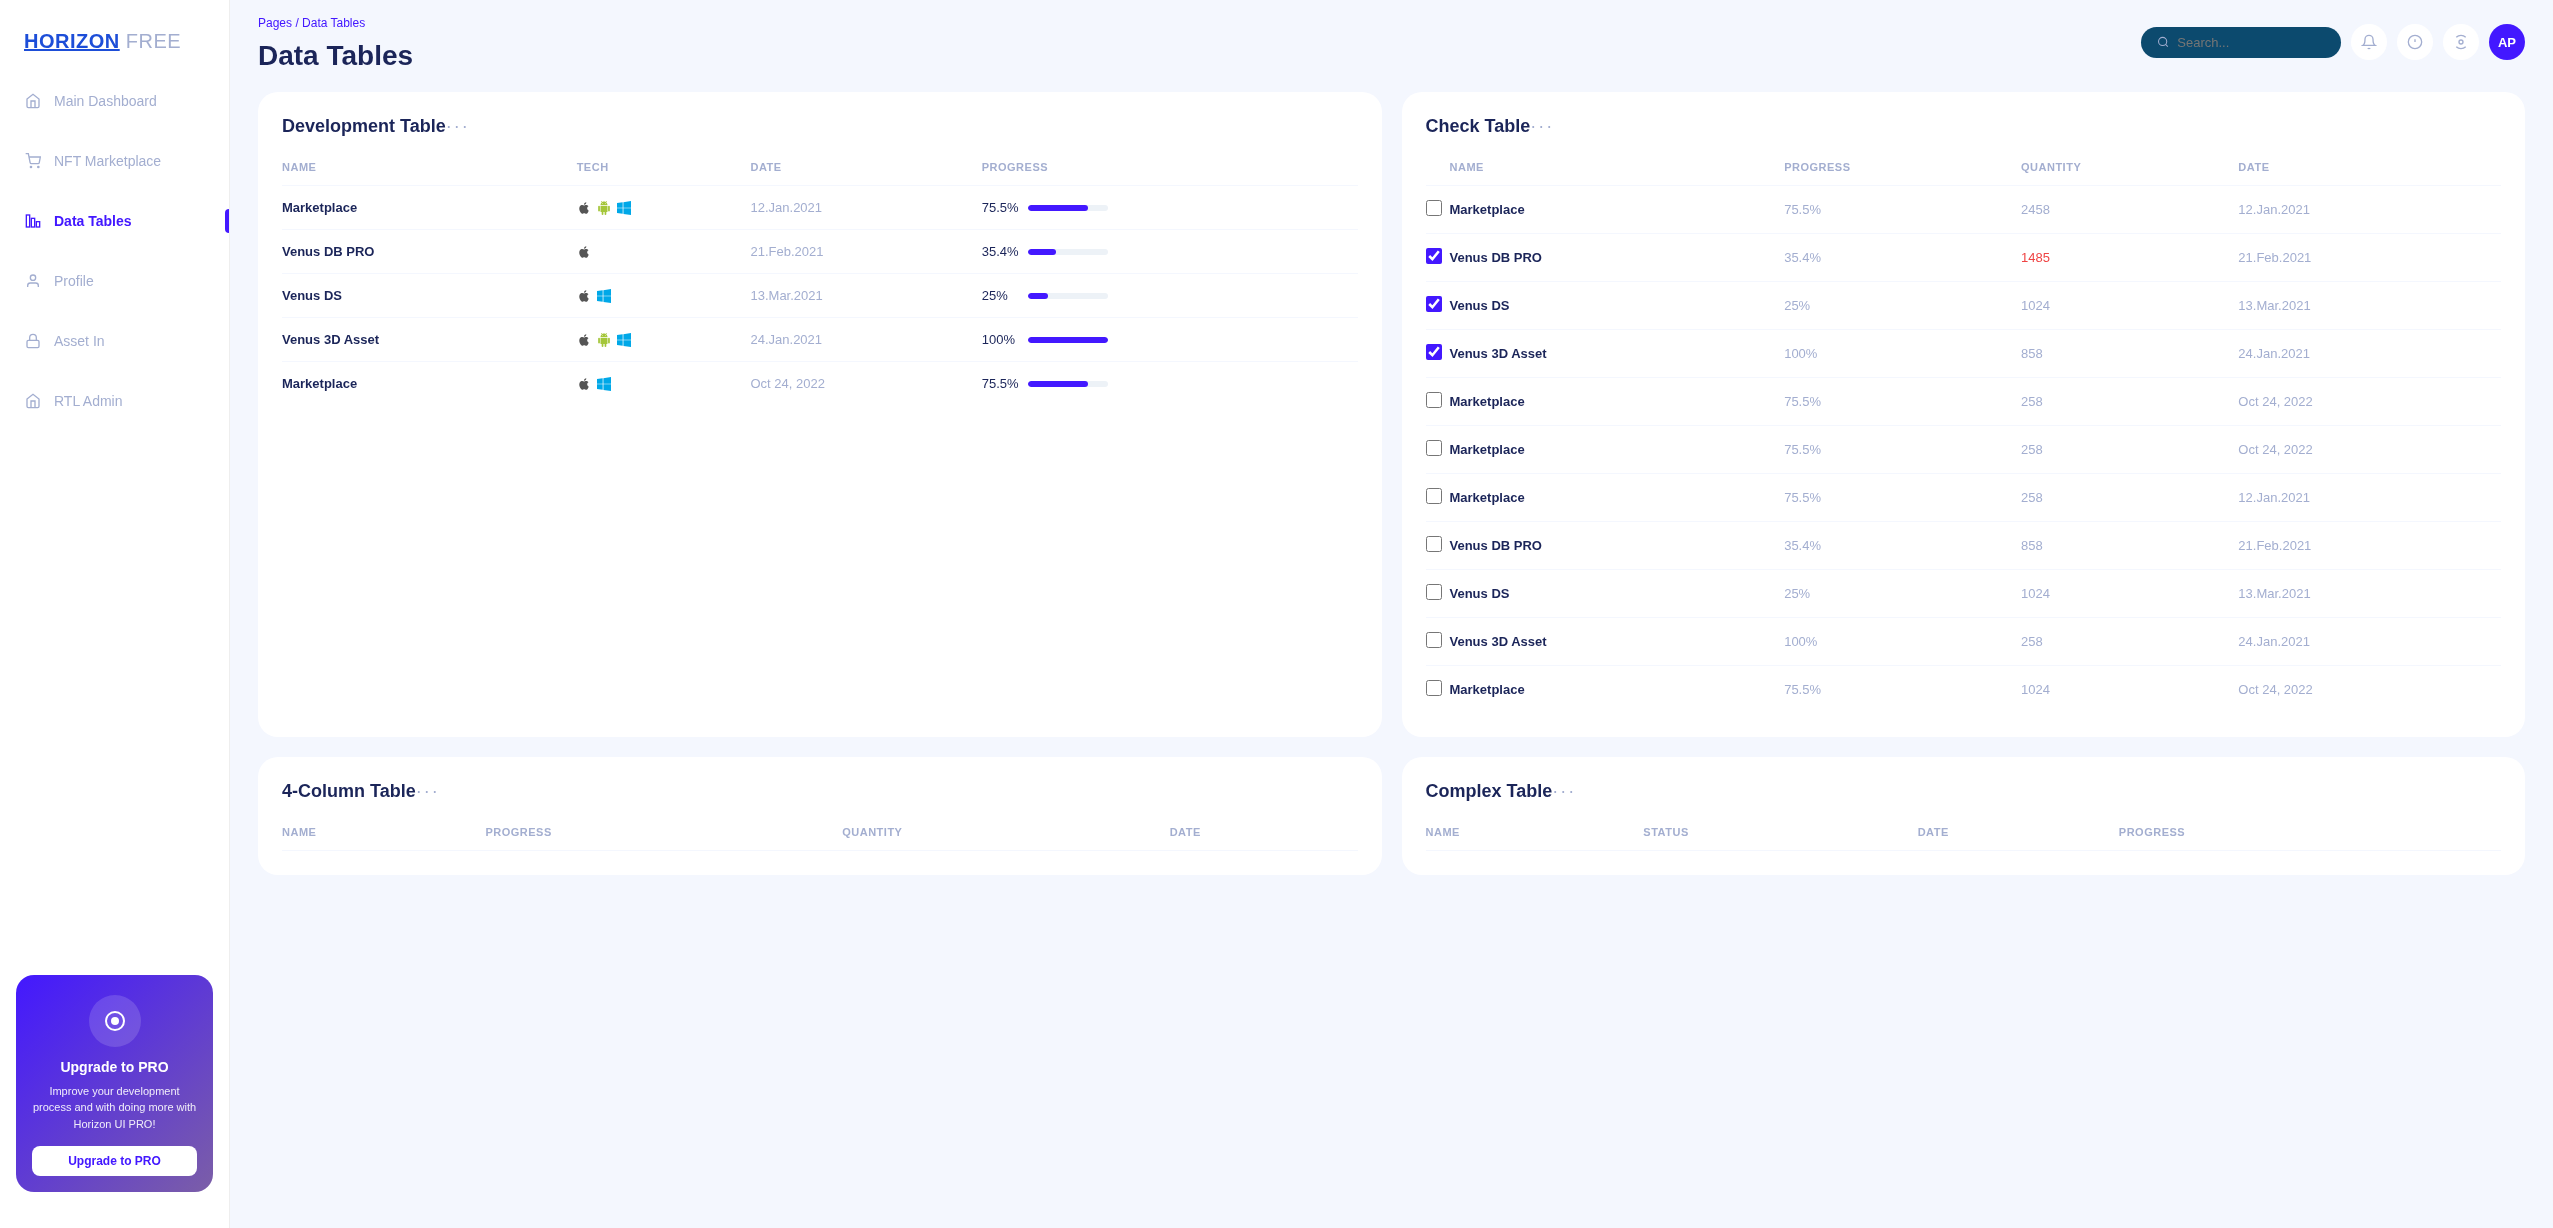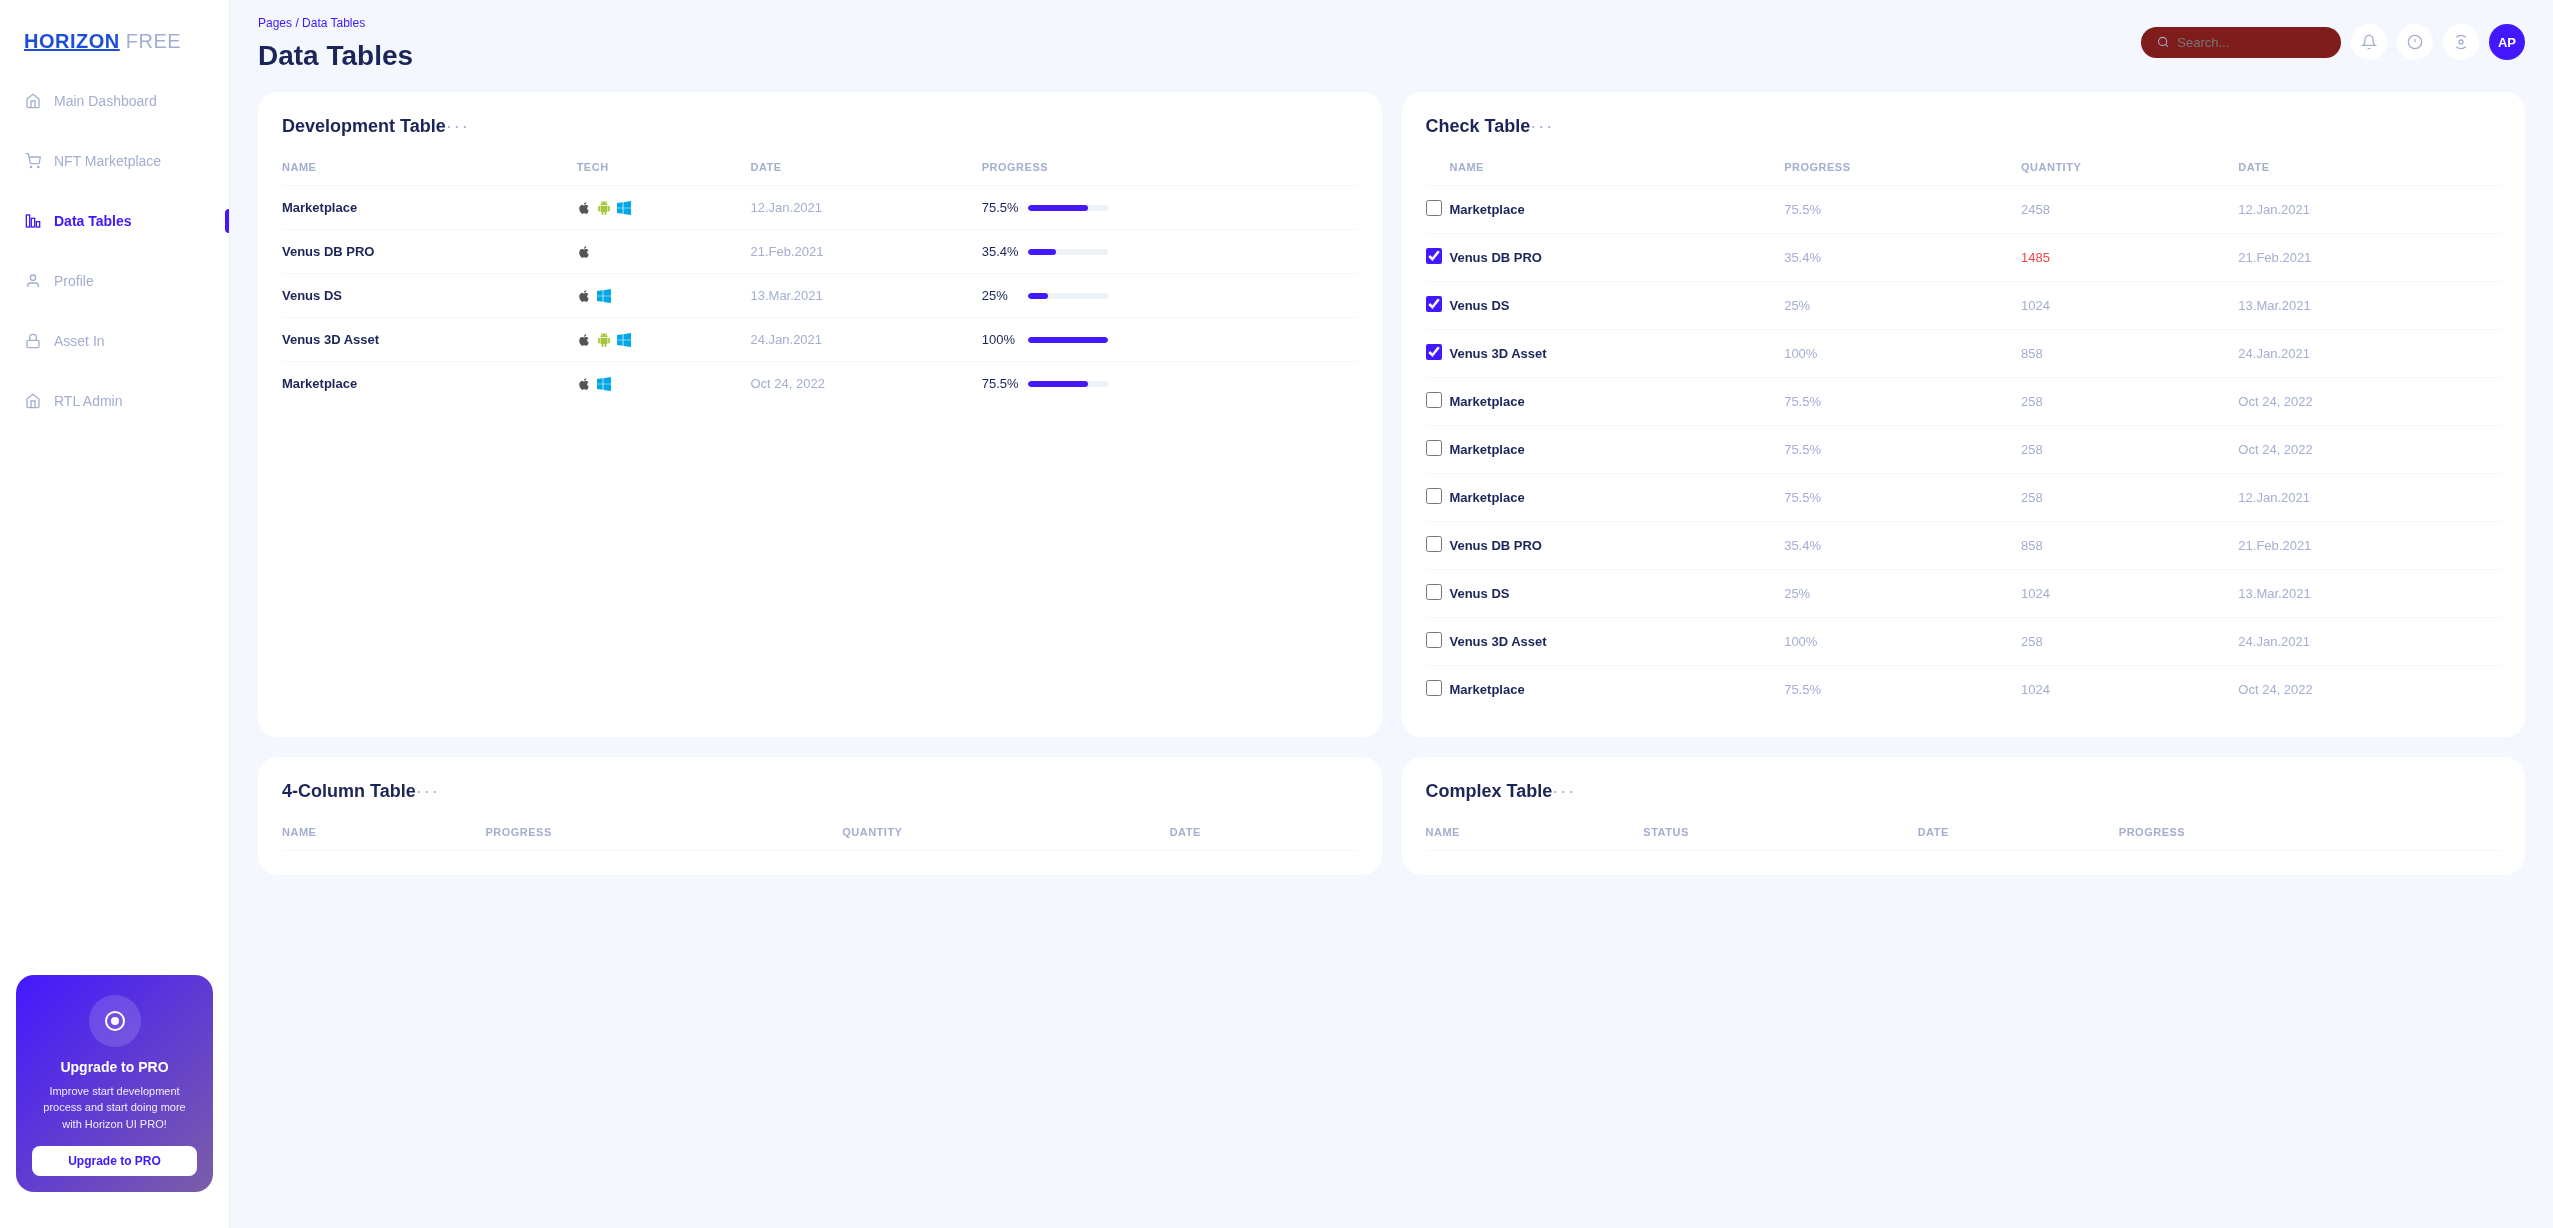--- a/index.html
+++ b/index.html
@@ -150,21 +150,21 @@
     }
     .header-right {
       display: flex;
       align-items: center;
       gap: 10px;
       padding-top: 8px;
     }
     .search-box {
       display: flex;
       align-items: flex-start;
-      background: #7f1d1d;
+      background: #0c4a6e;
       border-radius: 30px;
       padding: 8px 16px;
       gap: 8px;
       width: 200px;
       border: none;
     }
     .search-box input {
       border: none;
       background: transparent;
       outline: none;
@@ -369,21 +369,21 @@
   </div>
 
   <div class="upgrade-card">
     <div class="upgrade-icon-wrap">
       <svg width="24" height="24" viewBox="0 0 24 24" fill="white">
           <circle cx="12" cy="12" r="4" fill="white"></circle>
           <circle cx="12" cy="12" r="9" fill="none" stroke="white" stroke-width="2"></circle>
         </svg>
     </div>
     <div class="upgrade-title">Upgrade to PRO</div>
-    <div class="upgrade-desc">Improve start development process and start doing more with Horizon UI PRO!</div>
+    <div class="upgrade-desc">Improve your development process and with doing more with Horizon UI PRO!</div>
     <button class="upgrade-btn">Upgrade to PRO</button>
   </div>
 </nav>
 
 <div class="main">
 
   <div class="header">
     <div>
       <div class="breadcrumb">
         <span>Pages</span>

